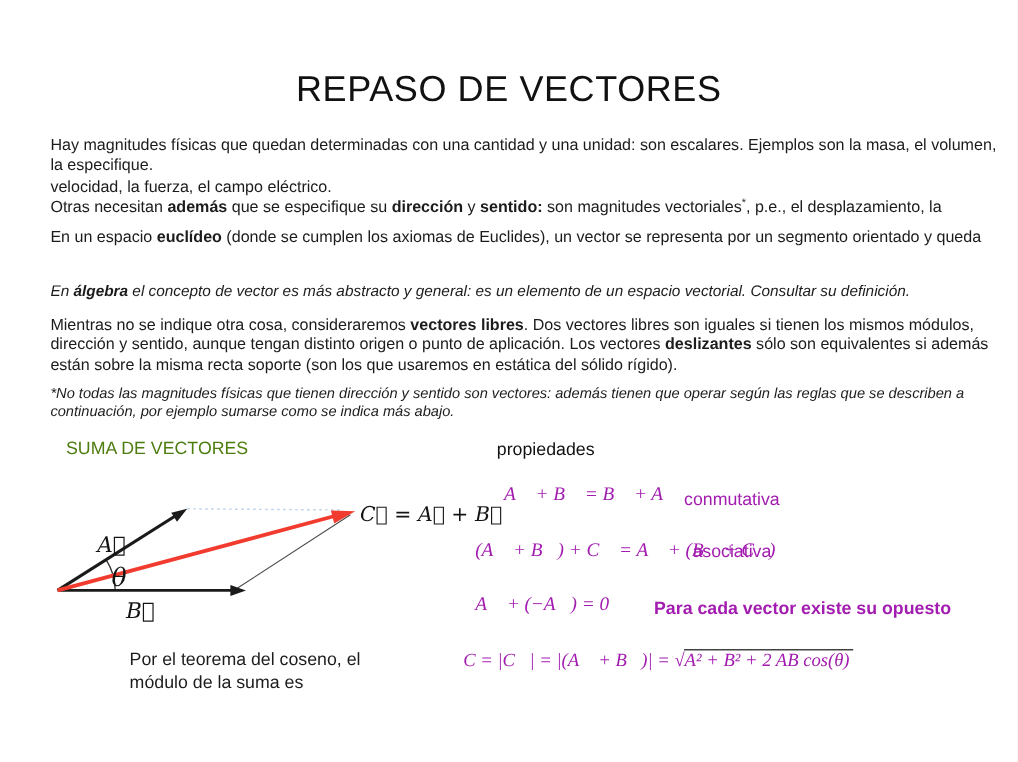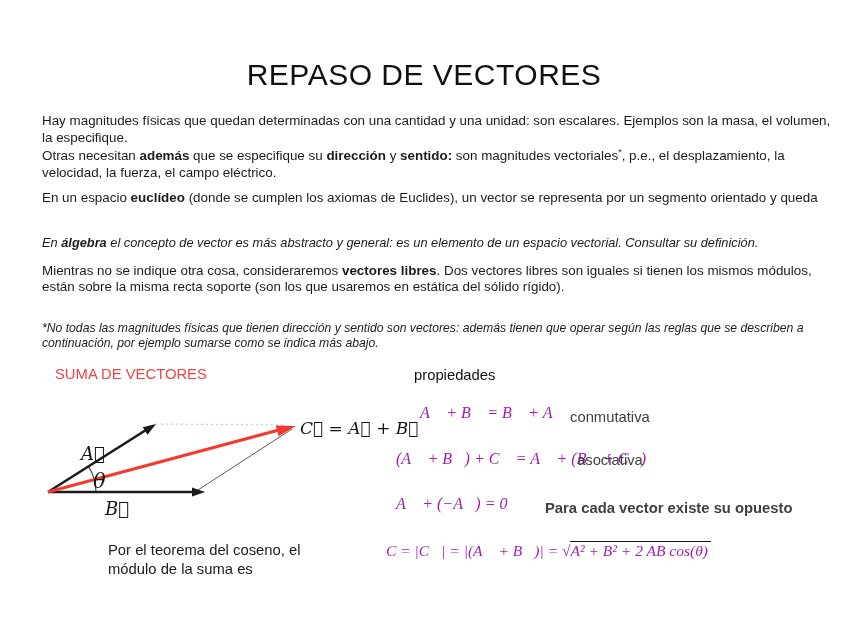--- a/index.html
+++ b/index.html
@@ -12,62 +12,63 @@
   .line { white-space:nowrap; }
   .page-title {
     left:0; top:58px; width:848px; text-align:center;
     font-size:30px; letter-spacing:0.5px; color:#111;
   }
   .body-block { font-size:13.4px; line-height:17.3px; }
   .bld { font-weight:bold; }
   .itblock { font-style:italic; }
   .footnote-block { font-size:12.2px; line-height:15.3px; font-style:italic; }
   sup.ref { font-size:9px; vertical-align:super; line-height:0; }
-  .section-heading { font-size:14.8px; color:#ef4444; }
+  .section-heading { font-size:14.8px; color:#4d7c0f; }
   .props-heading { font-size:14.8px; color:#111; }
   .math {
     font-family:Liberation Serif, serif; font-style:italic;
     font-size:16px; color:#a21caf; white-space:nowrap;
   }
   .math-sm { font-size:15.5px; }
-  .prop-label { font-size:14.8px; color:#404040; white-space:nowrap; }
+  .prop-label { font-size:14.8px; color:#a21caf; white-space:nowrap; }
   .radicand {
     display:inline-block; border-top:1.4px solid #141414;
     padding:0 3px 0 1px; margin-left:-1px;
   }
   .cosine-text { font-size:14.8px; line-height:19px; }
   svg.diagram { left:0; top:0; pointer-events:none; }
   svg.diagram text {
     font-family:"DejaVu Serif", serif; font-style:italic; fill:#141414;
   }
 </style>
 </head>
 <body>
 
 <div class="page">
 
   <div class="abs page-title">REPASO DE VECTORES</div>
 
   <div class="abs body-block" style="left:42px; top:112px;">
     <div class="line"><span>Hay magnitudes físicas que quedan determinadas con una cantidad y una unidad: son escalares. Ejemplos son la masa, el volumen,</span></div>
     <div class="line"><span>la especifique.</span></div>
+    <div class="line"><span>velocidad, la fuerza, el campo eléctrico.</span></div>
     <div class="line"><span>Otras necesitan </span><span class="bld">además</span><span> que se especifique su </span><span class="bld">dirección</span><span> y </span><span class="bld">sentido:</span><span> son magnitudes vectoriales</span><sup class="ref">*</sup><span>, p.e., el desplazamiento, la</span></div>
-    <div class="line"><span>velocidad, la fuerza, el campo eléctrico.</span></div>
   </div>
 
   <div class="abs body-block" style="left:42px; top:190px; line-height:16.8px;">
     <div class="line"><span>En un espacio </span><span class="bld">euclídeo</span><span> (donde se cumplen los axiomas de Euclides), un vector se representa por un segmento orientado y queda</span></div>
   </div>
 
   <div class="abs body-block itblock" style="left:42px; top:234px; font-size:12.8px;">
     <div class="line"><span>En </span><span class="bld">álgebra</span><span> el concepto de vector es más abstracto y general: es un elemento de un espacio vectorial. Consultar su definición.</span></div>
   </div>
 
   <div class="abs body-block" style="left:42px; top:263px; line-height:16.3px;">
     <div class="line"><span>Mientras no se indique otra cosa, consideraremos </span><span class="bld">vectores libres</span><span>. Dos vectores libres son iguales si tienen los mismos módulos,</span></div>
+    <div class="line"><span>dirección y sentido, aunque tengan distinto origen o punto de aplicación. Los vectores </span><span class="bld">deslizantes</span><span> sólo son equivalentes si además</span></div>
     <div class="line"><span>están sobre la misma recta soporte (son los que usaremos en estática del sólido rígido).</span></div>
   </div>
 
   <div class="abs footnote-block" style="left:42px; top:321px;">
     <div class="line"><span>*No todas las magnitudes físicas que tienen dirección y sentido son vectores: además tienen que operar según las reglas que se describen a</span></div>
     <div class="line"><span>continuación, por ejemplo sumarse como se indica más abajo.</span></div>
   </div>
 
   <div class="abs section-heading" style="left:55px; top:366px;">SUMA DE VECTORES</div>
   <div class="abs props-heading" style="left:414px; top:367px;">propiedades</div>

